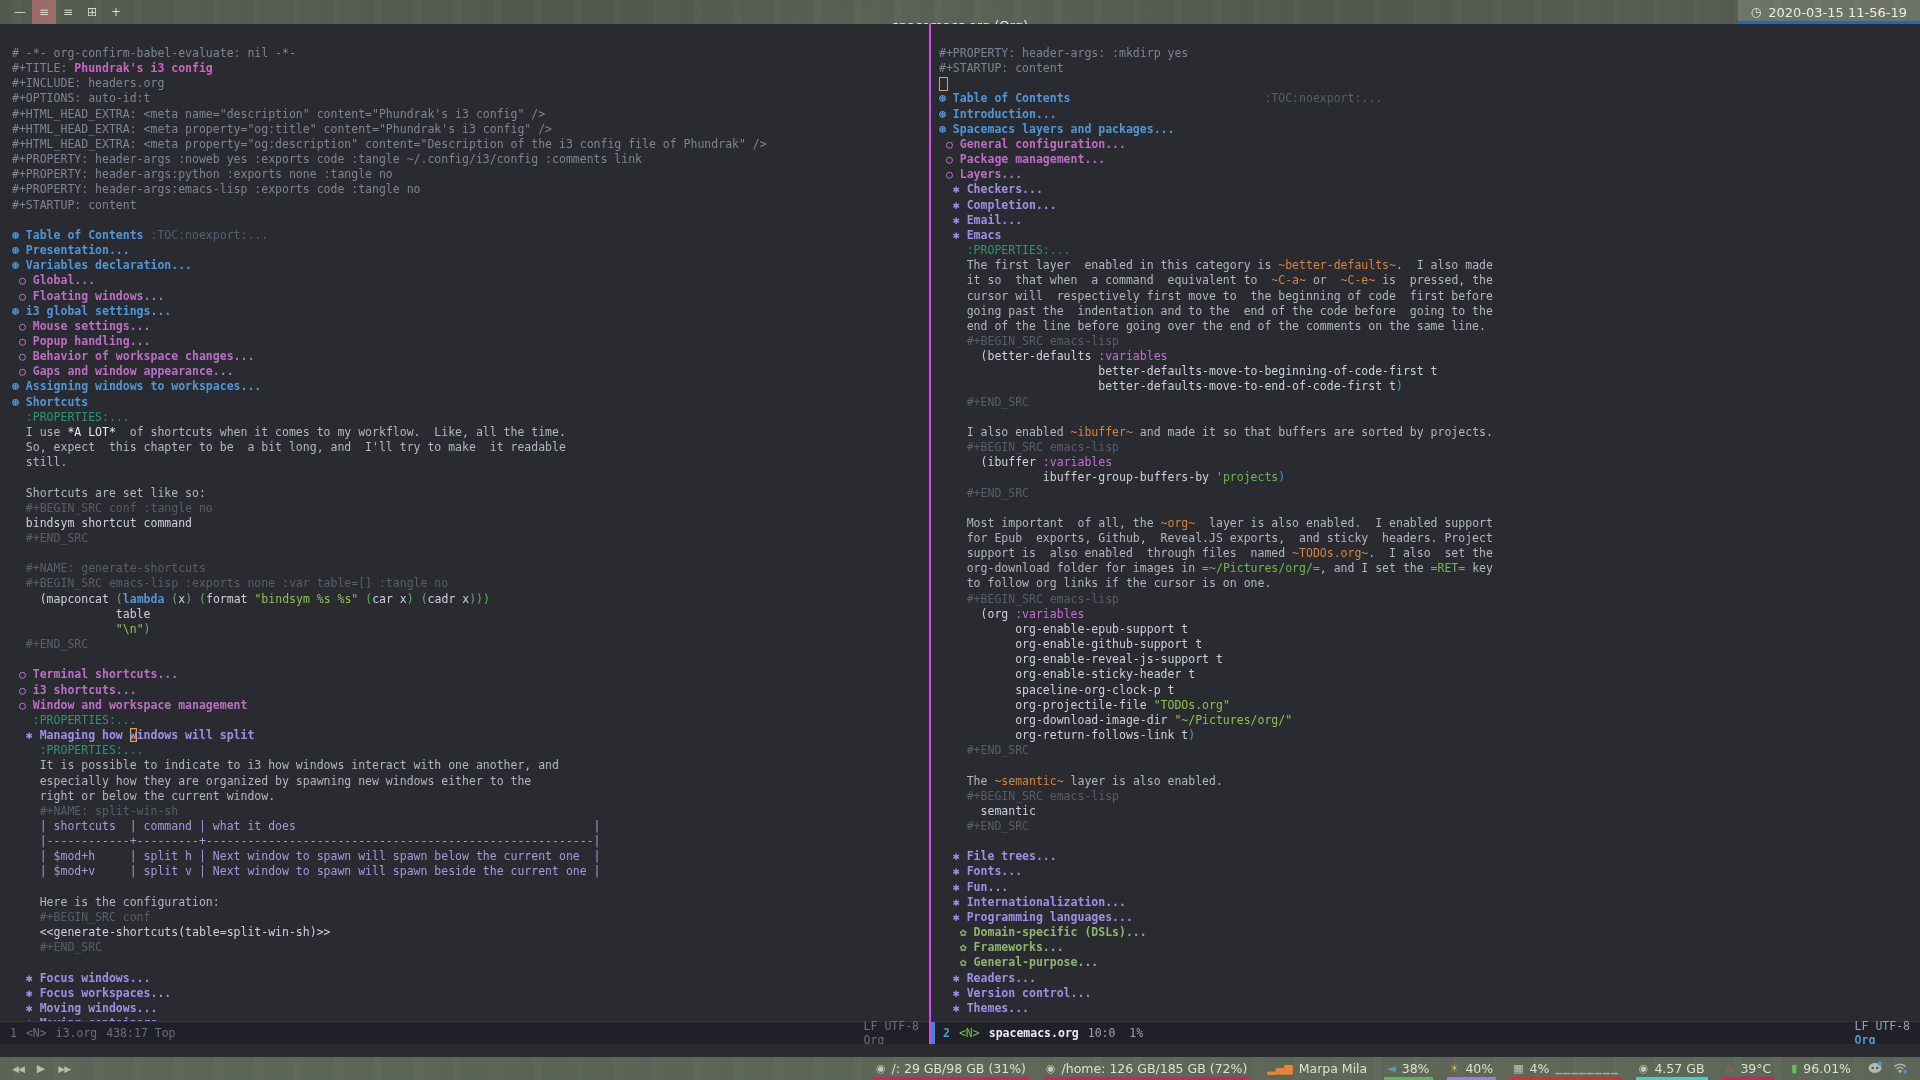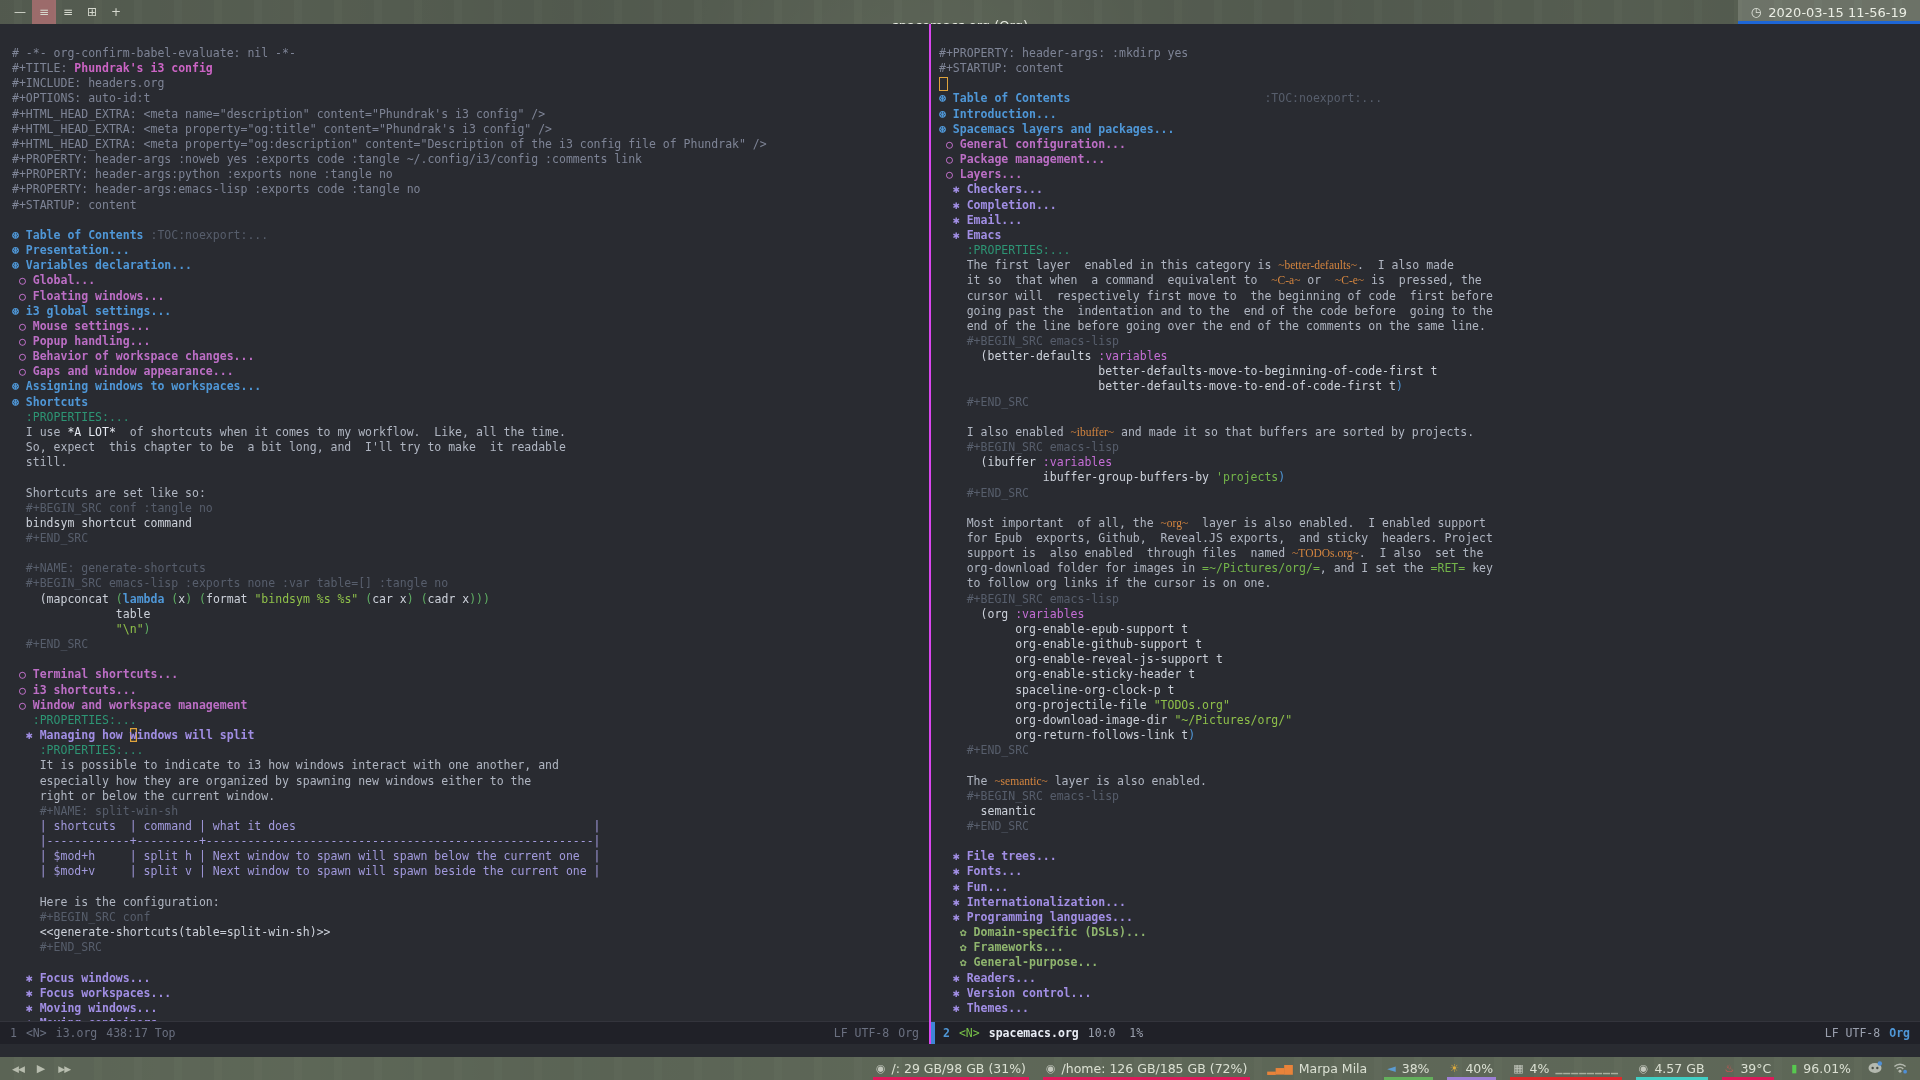--- a/index.html
+++ b/index.html
@@ -33,31 +33,31 @@
   .pane-right{flex:1;border-left:2px solid #d946ef;}
   .buffer{flex:1;margin:0;overflow:hidden;background:#292b31;padding:22px 0 0 12px;
     font-family:"DejaVu Sans Mono",monospace;font-size:11.5px;line-height:15.16px;}
   .pane-right .buffer{padding-left:8px;}
   .line{height:15.16px;white-space:pre;}
   
   .f-m{color:#7e8496;} .f-d{color:#575e6c;text-align:center;}
   .f-h1{color:#4f97d7;font-weight:bold;} .f-h2{color:#bc6ec5;font-weight:bold;}
   .f-h3{color:#a18ee4;font-weight:bold;} .f-h4{color:#8fb56e;font-weight:bold;}
   .f-dr{color:#2d9574;} .f-t{color:#b0b6c2;} .f-b{color:#e6eaf2;font-weight:normal;}
-  .f-c{color:#d4853f;font-family:Liberation Serif, serif;} .f-v{color:#74b54a;} .f-s{color:#8fc04a;}
+  .f-c{color:#d4853f;} .f-v{color:#74b54a;} .f-s{color:#8fc04a;}
   .f-k{color:#c56ed6;} .f-f{color:#4f97d7;font-weight:bold;}
   .f-tb{color:#a29add;} .f-w{color:#ccd1da;} .f-pb{color:#4f97d7;} .f-g{color:#5fae63;}
   .f-ti{color:#cb64c4;font-weight:bold;}
   .f-cw{color:#a18ee4;font-weight:bold;box-shadow:inset 0 0 0 1.2px #e0a43c;}
   .cur-hollow{display:inline-block;width:7px;height:12px;border:1px solid #e0a43c;margin-top:1px;}
   
   .modeline{height:22px;background:#202128;border-top:1px solid #33343c;display:flex;align-items:center;
     font-size:11.5px;padding:0 10px 0 0;white-space:pre;}
   .ml-left{display:flex;align-items:center;gap:0;}
-  .ml-right{margin-left:auto;display:flex;align-items:flex-start;}
+  .ml-right{margin-left:auto;display:flex;align-items:flex-start;flex-direction:column;}
   .ml-dim{color:#6a7080;} .ml-sp{display:inline-block;width:9px;}
   .modeline.active .ml-num{color:#4f97d7;font-weight:bold;}
   .modeline.active .ml-state{color:#78c248;}
   .modeline.active .ml-buf{color:#e9edf5;font-weight:bold;}
   .modeline.active .ml-pos,.modeline.active .ml-enc{color:#9aa0ae;}
   .modeline.active .ml-mode{color:#4f97d7;font-weight:bold;}
   .ml-bar{width:4px;align-self:stretch;background:#3f86d6;margin-right:8px;}
   .modeline .pad{width:10px;}
   .echo{height:13px;background:#292b31;}
   

